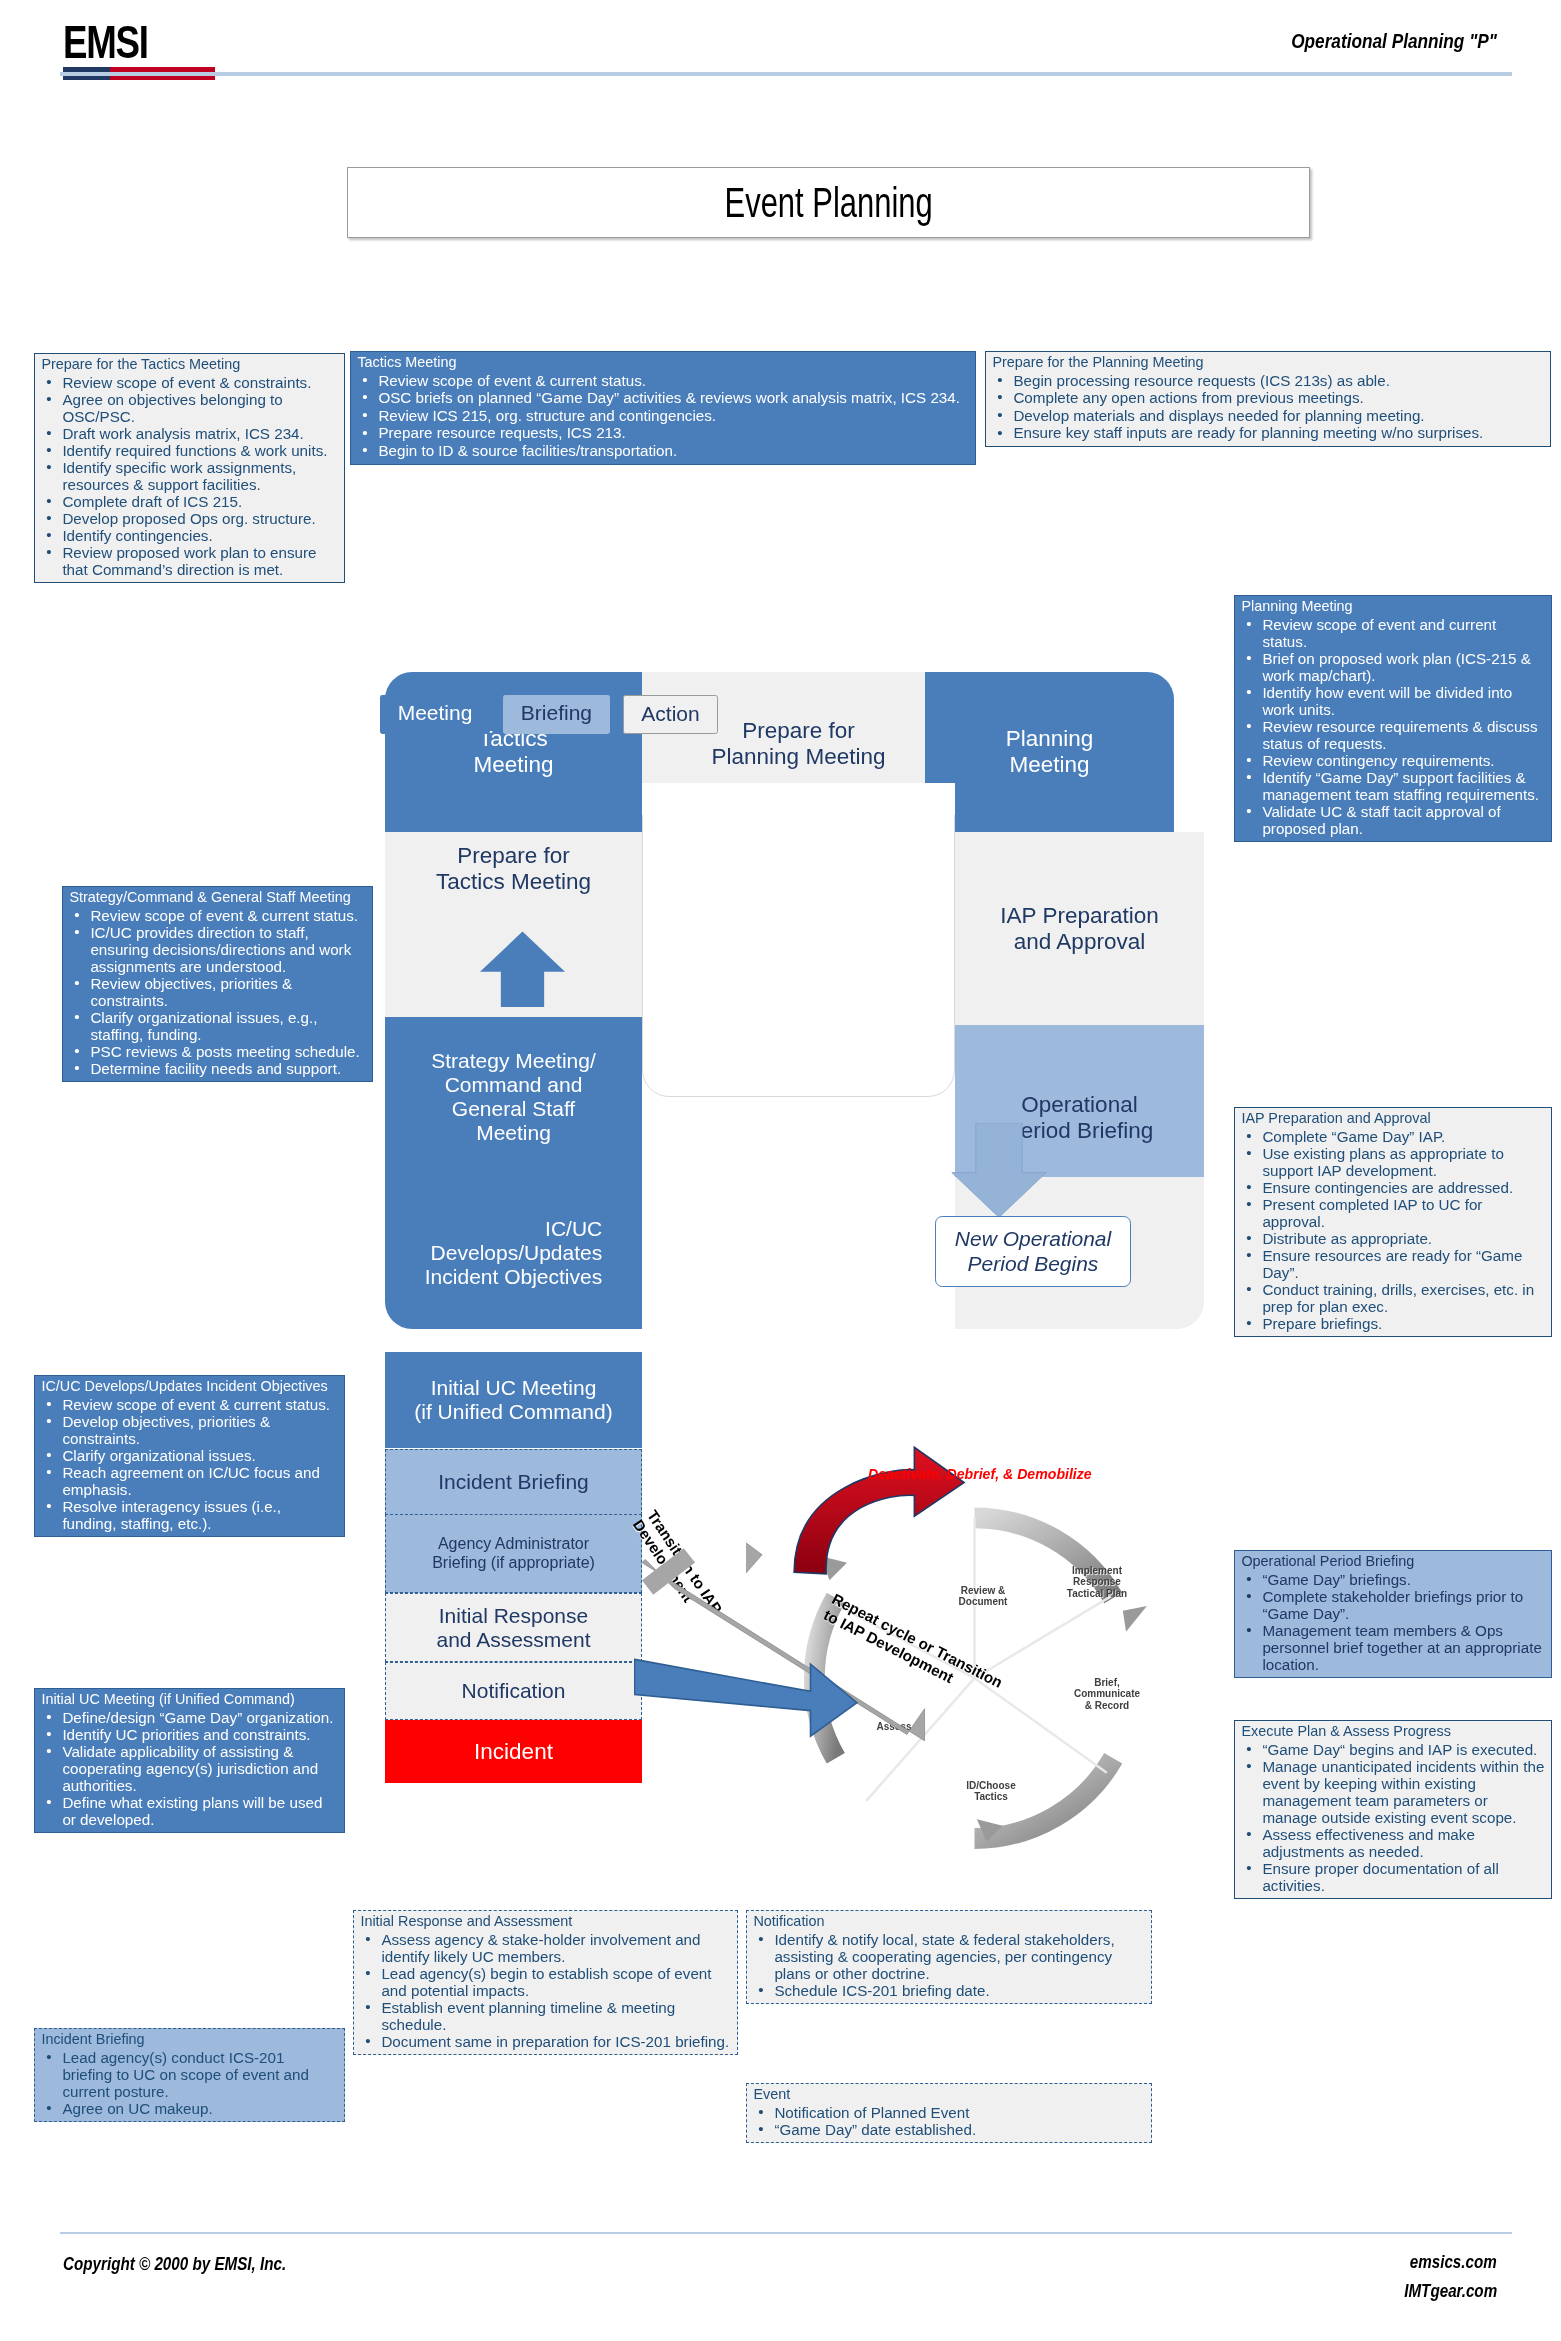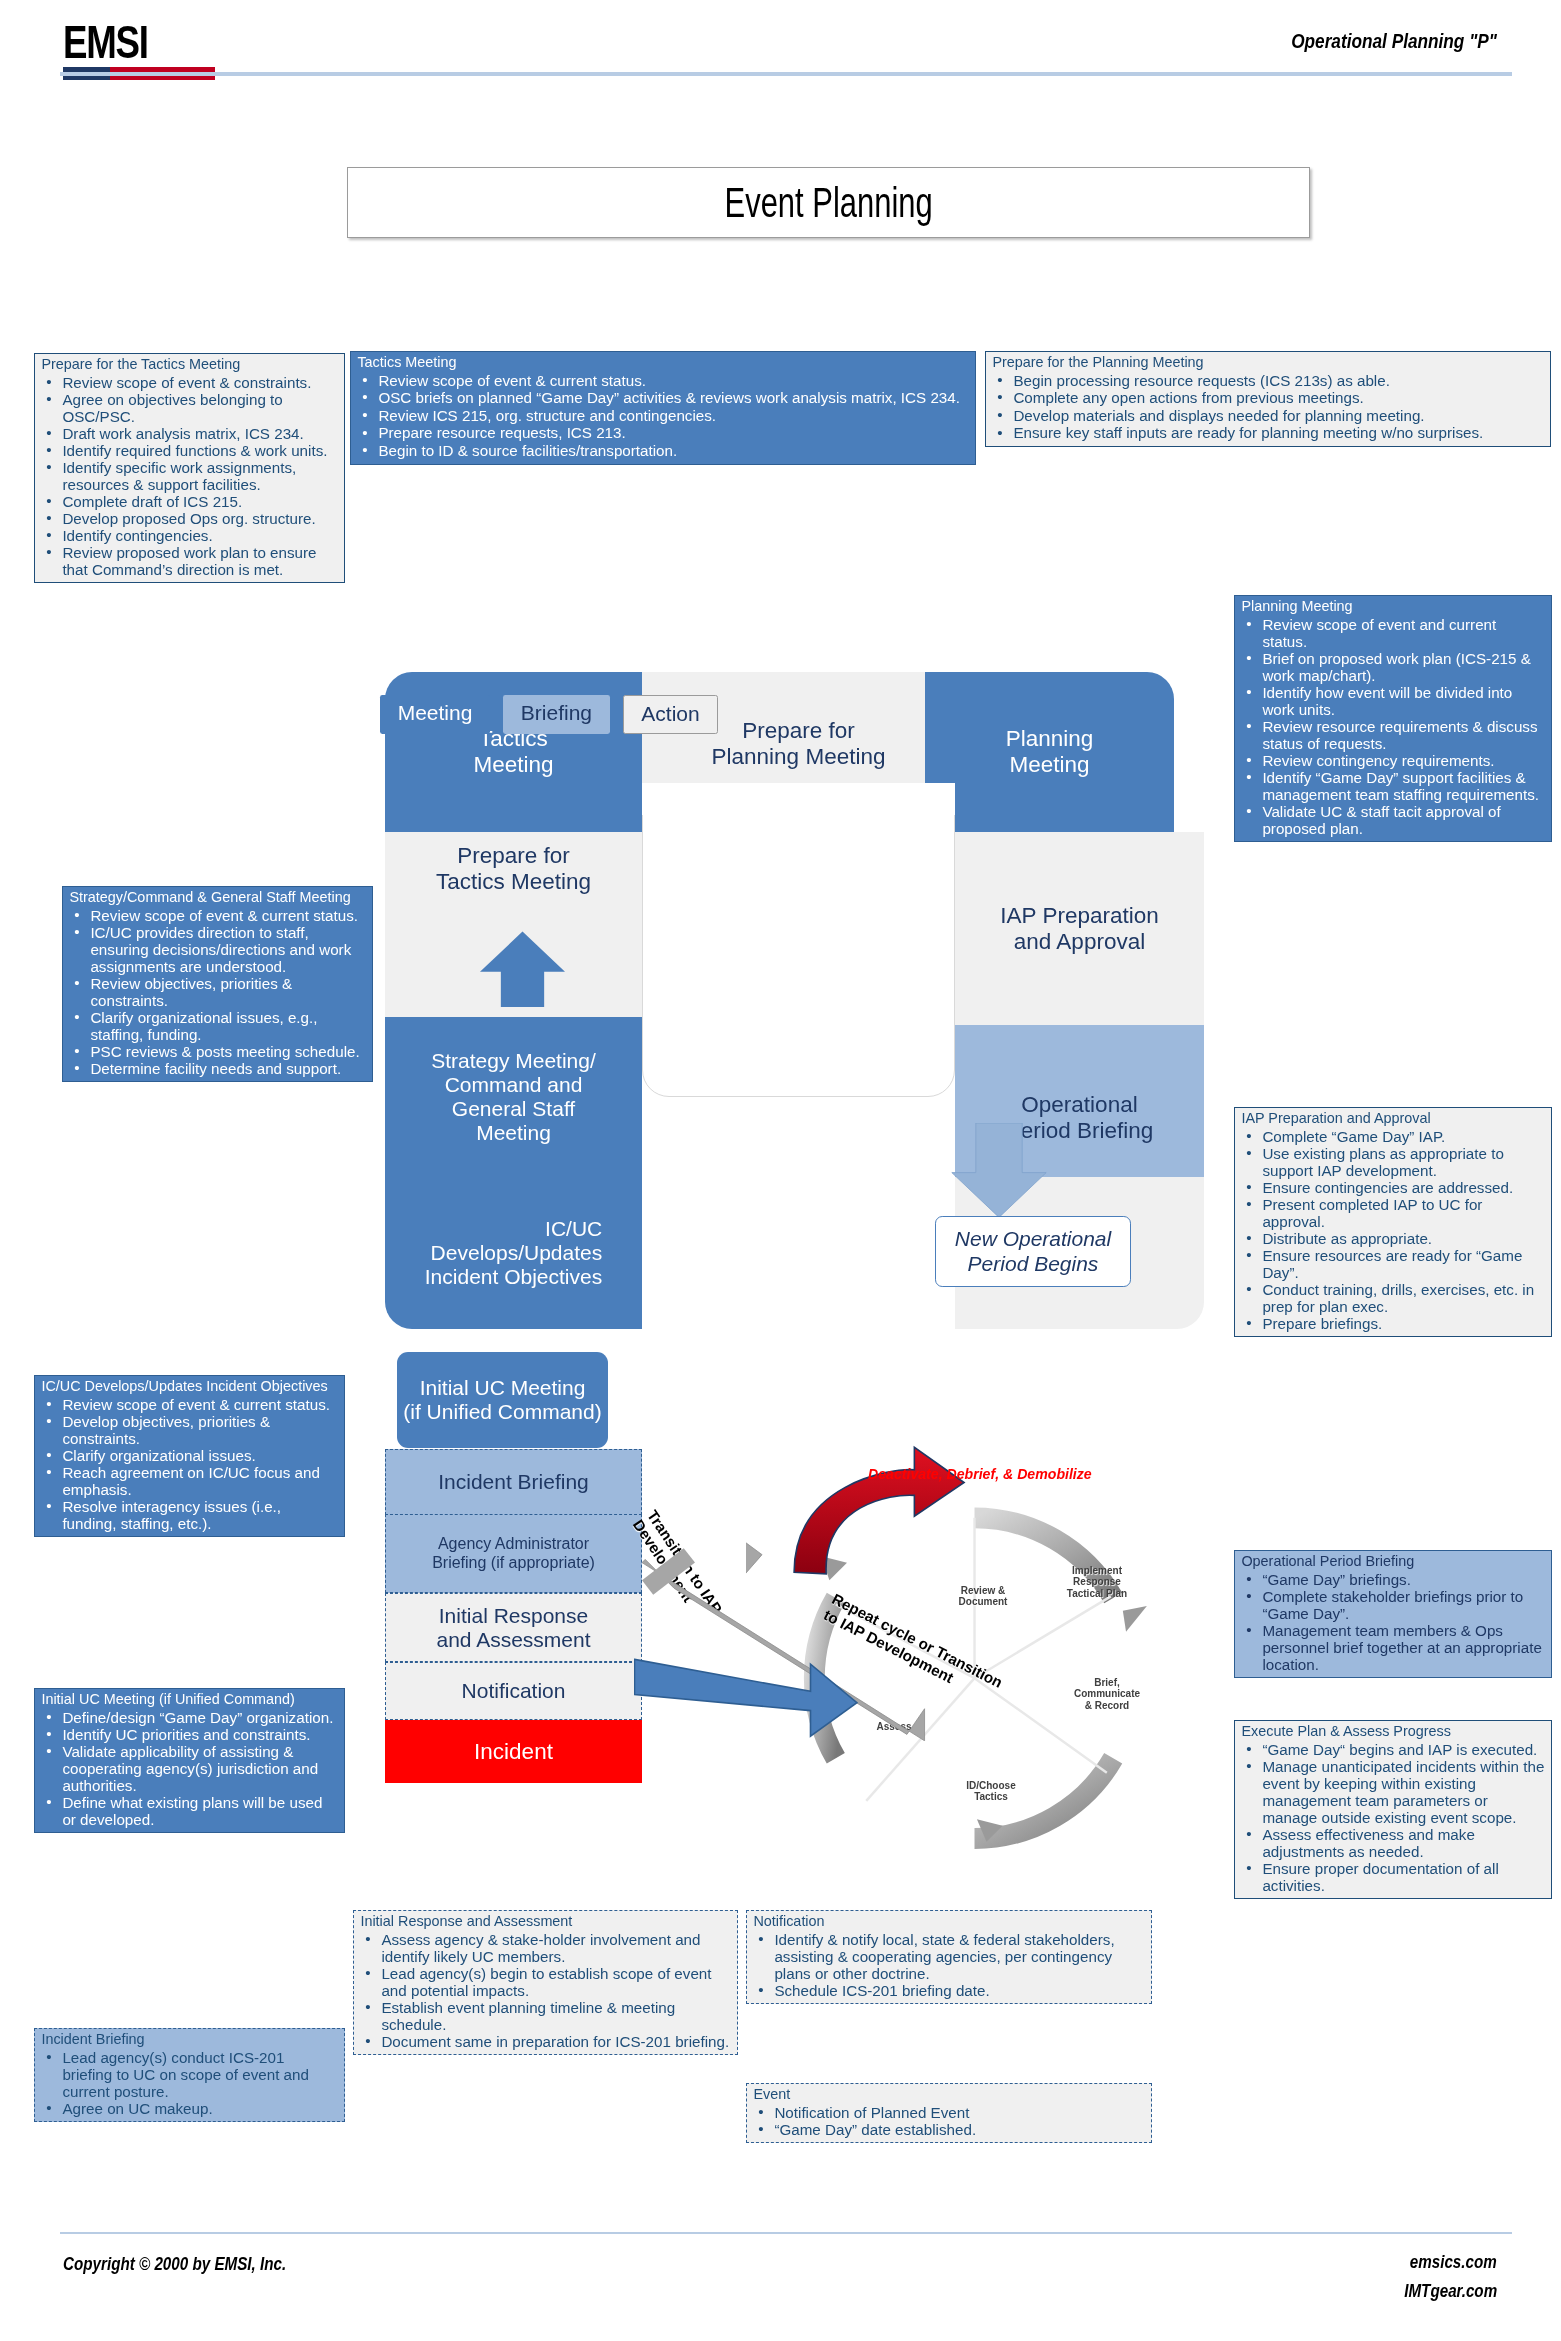--- a/index.html
+++ b/index.html
@@ -337,21 +337,21 @@
 
   <div class="pcell c-dark round-bl f26" style="left:0px; top:505px; width:257px; height:152px;text-align:right;">IC/UC<br>Develops/Updates<br>Incident Objectives</div>
   <div class="pcell c-light" style="left:570px; top:505px; width:249px; height:152px; border-bottom-right-radius:27px;"></div>
 
   <svg id="down-arrow" viewBox="0 0 130 120">
     <polygon points="36,0 94,0 94,62 124,62 65,118 6,62 36,62" fill="#95B3D7" stroke="#7FA2CC" stroke-width="1"></polygon>
   </svg>
 
   <div id="new-op">New Operational<br>Period Begins</div>
 
-  <div class="pcell c-dark f26" style="left:12px; top:680px; width:211px; height:96px;border-radius:11px;">Initial UC Meeting<br>(if Unified Command)</div>
+  <div class="pcell c-dark f26" style="left:0px; top:680px; width:257px; height:96px;">Initial UC Meeting<br>(if Unified Command)</div>
   <div class="pcell c-mid c-dashed f26" style="left:0px; top:777px; width:257px; height:66px;">Incident Briefing</div>
   <div class="pcell c-mid c-dashed f25" style="left:0px; top:842px; width:257px; height:79px;">Agency Administrator<br>Briefing (if appropriate)</div>
   <div class="pcell c-light c-dashed f26" style="left:0px; top:921px; width:257px; height:69px;">Initial Response<br>and Assessment</div>
   <div class="pcell c-light c-dashed f26" style="left:0px; top:990px; width:257px; height:58px;">Notification</div>
   <div class="pcell c-red c-dashed f28" style="left:0px; top:1048px; width:257px; height:63px; border-color:#FF0000;">Incident</div>
 </div>
 
 <div id="legend">
   <div class="lg meet">Meeting</div>
   <div class="lg brief">Briefing</div>

